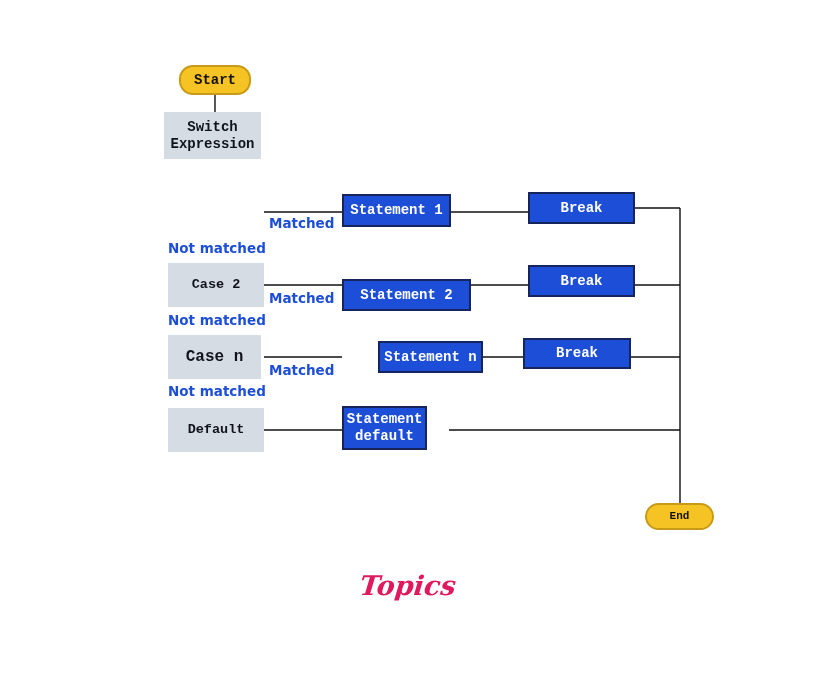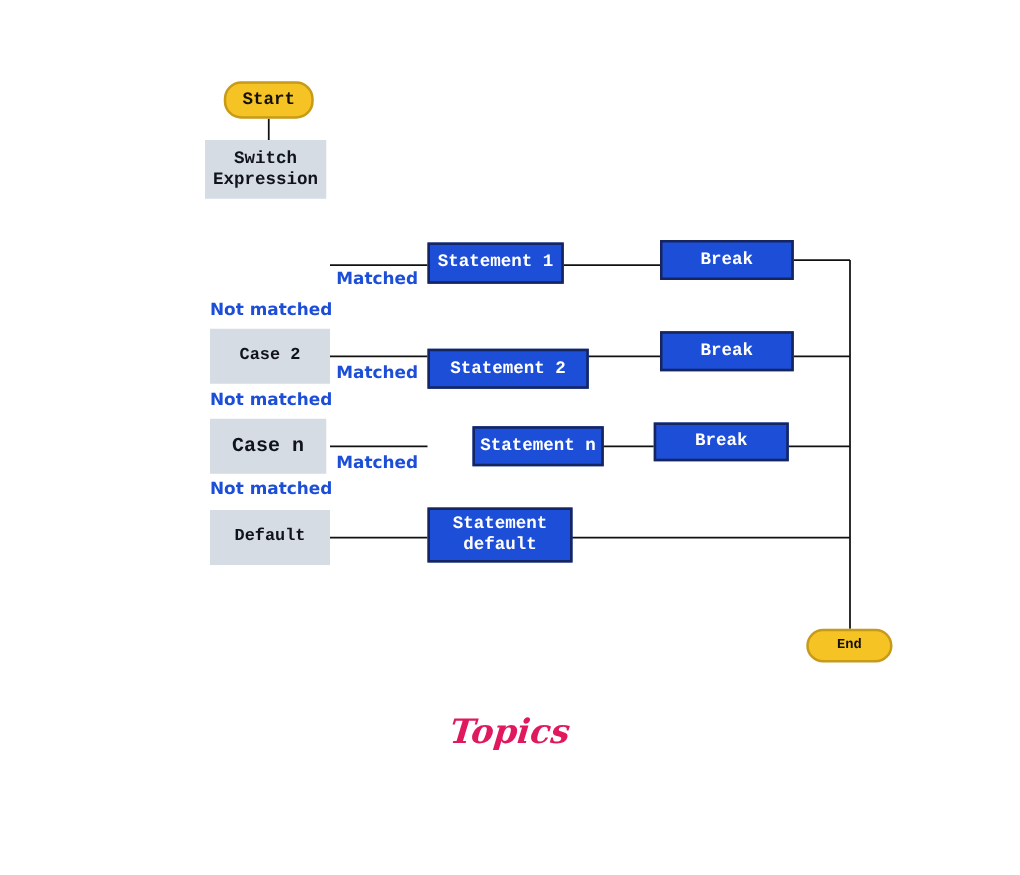--- a/index.html
+++ b/index.html
@@ -171,21 +171,21 @@
   <div class="node blue-box" style="left:342px; top:341px; width:105px; height:32px; font-size:14px;margin-left:36px;">
     <span>Statement n</span>
   </div>
   <div class="node blue-box" style="left:523px; top:338px; width:108px; height:31px; font-size:14px;">
     <span>Break</span>
   </div>
 
   <div class="node grey-box" style="left:168px; top:408px; width:96px; height:44px; font-size:13.5px;">
     <span>Default</span>
   </div>
-  <div class="node blue-box" style="left:342px; top:406px; width:116px; height:44px; font-size:14px; flex-direction:column;">
+  <div class="node blue-box" style="left:342px; top:406px; width:85px; height:44px; font-size:14px; flex-direction:column;">
     <span>Statement</span>
     <span>default</span>
   </div>
 
   <div class="node terminator" style="left:645px; top:503px; width:69px; height:27px; font-size:11px;">
     <span>End</span>
   </div>
 
   <div id="watermark" style="left:338px; top:572px;">
     <span id="wm-topics">Topics</span>

